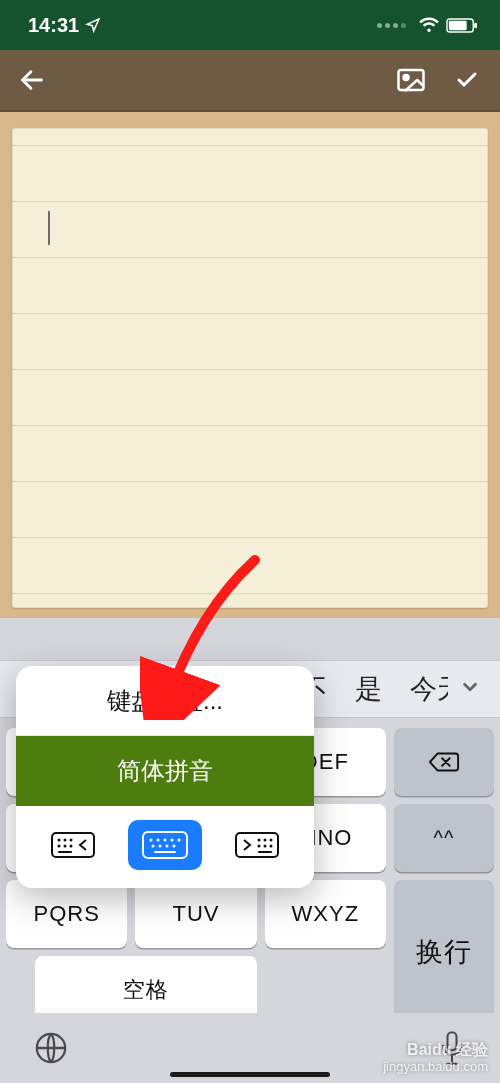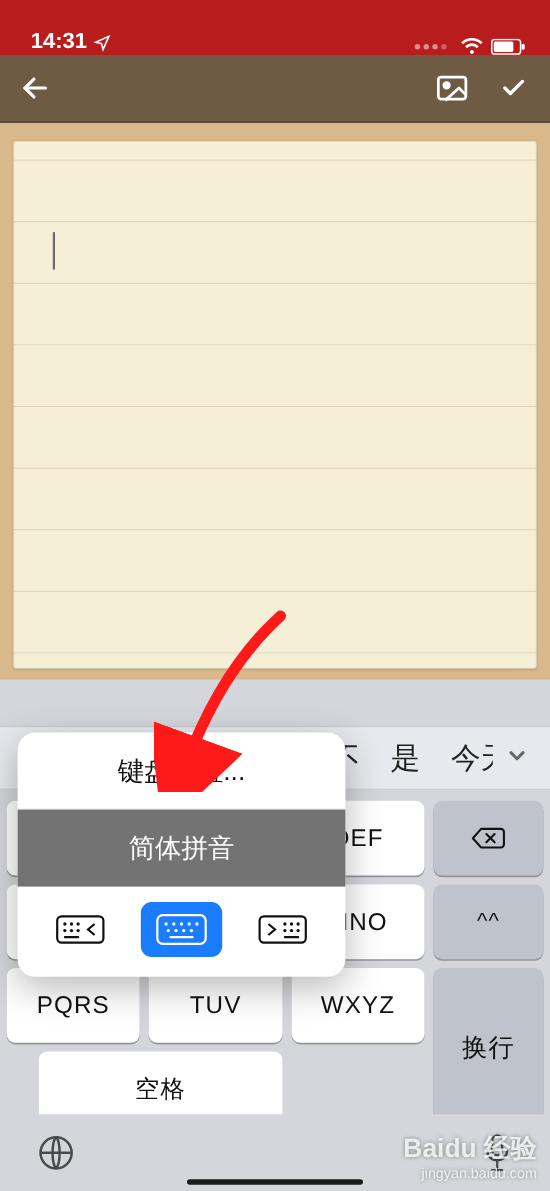--- a/index.html
+++ b/index.html
@@ -1,19 +1,19 @@
 <!DOCTYPE html>
 <html><head>
 <meta charset="utf-8">
 <style>
   * { margin: 0; padding: 0; box-sizing: border-box; font-family: -apple-system, "Helvetica Neue", Arial, sans-serif; }
   body { width: 500px; height: 1083px; background: #d4d6db; overflow: hidden; position: relative; }
 
   
-  .status-bar { height: 50px; background: #b91c1c; display: flex; align-items: flex-end; justify-content: space-between; padding: 0 22px 0 28px; color: #fff; font-size: 20px; font-weight: 600; }
+  .status-bar { height: 50px; background: #14532d; display: flex; align-items: center; justify-content: space-between; padding: 0 22px 0 28px; color: #fff; font-size: 20px; font-weight: 600; }
   .status-left { display: flex; align-items: center; gap: 6px; }
   .status-right { display: flex; align-items: center; gap: 6px; }
   .status-dots { display:flex; gap:3px; margin-right:6px;}
   .status-dots span{ width:5px;height:5px;border-radius:50%; background:rgba(255,255,255,.5);}
   .status-dots span:nth-child(4){background:rgba(255,255,255,.3);}
 
   
   .toolbar { height: 62px; background: #6f5a44; display: flex; align-items: center; justify-content: space-between; padding: 0 18px; border-bottom: 2px solid rgba(0,0,0,.15); }
   .toolbar-right { display: flex; align-items: center; gap: 26px; }
 
@@ -49,33 +49,33 @@
   .key.small { font-size:20px; }
 
   
   .popup {
     position:absolute; left:16px; top:666px; width:298px;
     background:#fff; border-radius:16px; box-shadow:0 10px 34px rgba(0,0,0,.28);
     padding: 0 0 14px 0; z-index:50;
   }
   .popup-item { height:70px; display:flex; align-items:center; justify-content:center; font-size:24px; color:#111; }
   .popup-item.sep { border-bottom:1px solid #e6e6e6;}
-  .popup-item.active { background:#737373; color:#fff; }
+  .popup-item.active { background:#4d7c0f; color:#fff; }
   .popup-layouts { display:flex; align-items:center; justify-content:space-around; padding:14px 20px 4px; gap:18px;}
   .layout-btn { flex:1; height:50px; border-radius:10px; display:flex; align-items:center; justify-content:center; }
   .layout-btn.selected { background:#1a7cff; }
   .layout-btn svg { display:block; }
 
   
   .arrow { position:absolute; left:140px; top:550px; z-index:60; pointer-events:none;}
 
   
   .bottom-bar { position:absolute; bottom:0; left:0; right:0; height:70px; background:#d4d6db; display:flex; align-items:center; justify-content:space-between; padding:0 34px;}
   .watermark { position:absolute; right:12px; bottom:8px; color:rgba(255,255,255,.8); font-size:13px; text-align:right; line-height:1.2; text-shadow:0 0 4px rgba(0,0,0,.4); z-index:70;}
-  .watermark .big{ font-size:24px; font-weight:bold; }
+  .watermark .big{ font-size:16px; font-weight:bold; }
 
   
   .home-ind { position:absolute; bottom:6px; left:50%; transform:translateX(-50%); width:160px; height:5px; border-radius:3px; background:#1b1b1b; z-index:71;}
 </style>
 </head>
 <body>
 
 <div class="status-bar">
   <div class="status-left">
     <span>14:31</span>
@@ -157,21 +157,21 @@
     </div>
 
     <div class="key">GHI</div>
     <div class="key">JKL</div>
     <div class="key">MNO</div>
     <div class="key fn small">^^</div>
 
     <div class="key">PQRS</div>
     <div class="key">TUV</div>
     <div class="key">WXYZ</div>
-    <div class="key fn" style="grid-row: span 2; font-size:23px;">换行</div>
+    <div class="key fn" style="grid-row: span 2; font-size:27px;">换行</div>
 
     <div class="key" style="grid-column: span 2; font-size:22px;margin-left:29px;">空格</div>
   </div>
 </div>
 
 <div class="popup">
   <div class="popup-item sep">键盘设置...</div>
   <div class="popup-item active">简体拼音</div>
   <div class="popup-layouts">
     <div class="layout-btn">

